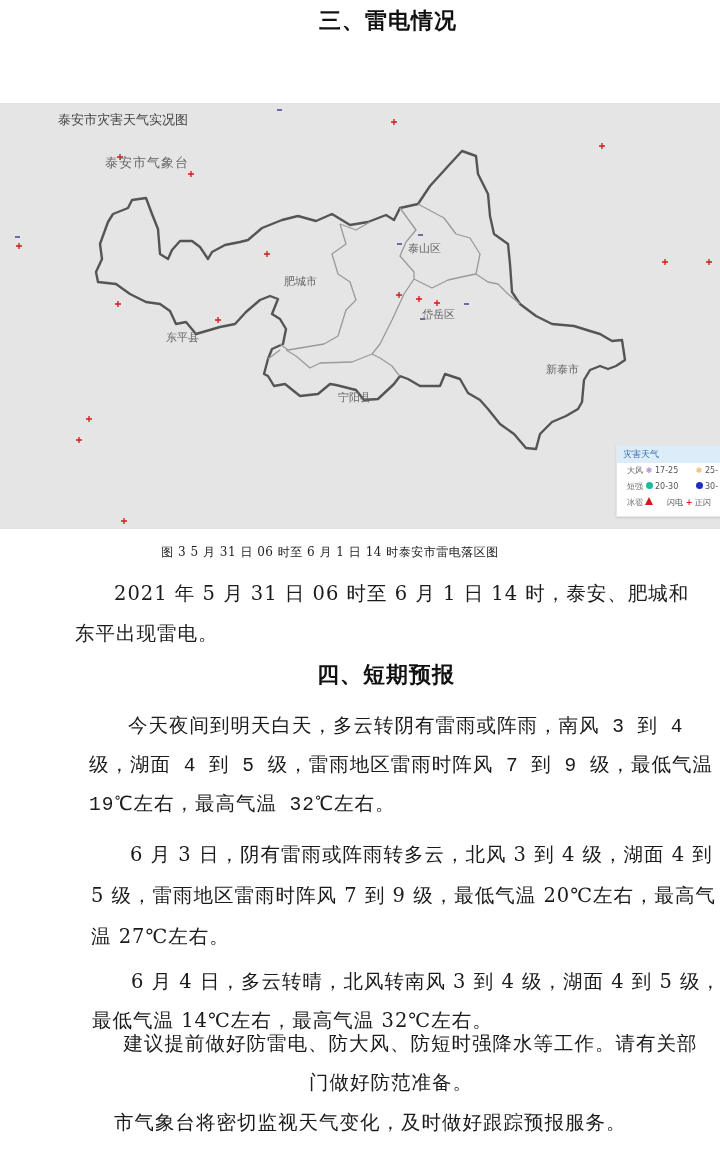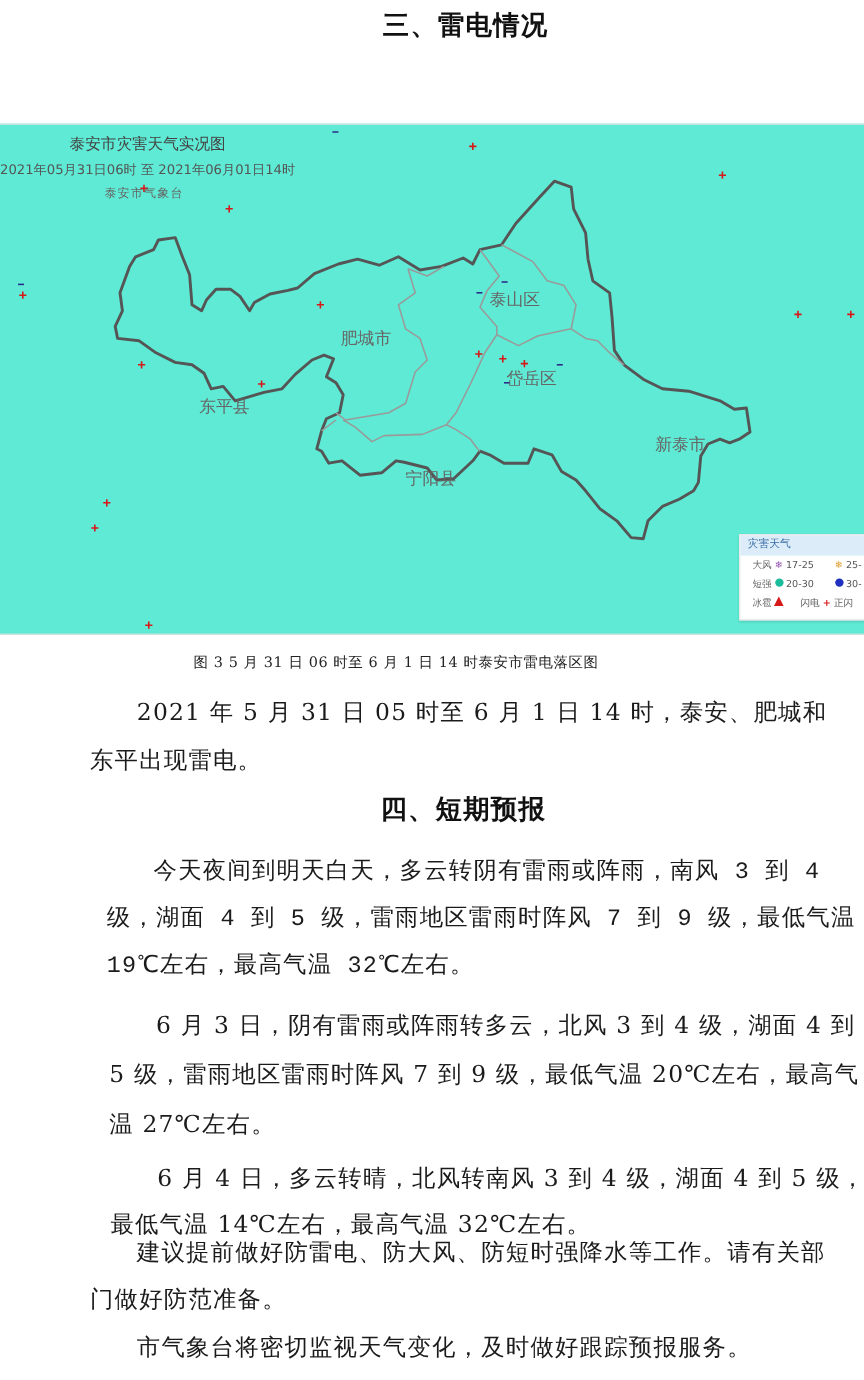--- a/index.html
+++ b/index.html
@@ -5,30 +5,30 @@
   html, body { margin: 0; padding: 0; background: #ffffff; }
   body { width: 720px; height: 1150px; position: relative; overflow: hidden;
          font-family: "DejaVu Serif", "Liberation Serif", serif; color: #1a1a1a; }
   .h-section { position: absolute; left: 0; width: 720px; text-align: center;
                font-family: "DejaVu Sans", "Liberation Sans", sans-serif;
                font-weight: bold; font-size: 22px; color: #111; letter-spacing: 1px; }
   #h3 { top: 6px; left: 28px; }
   #h4 { top: 660px; left: 26px; }
 
   .map-frame { position: absolute; left: 0; top: 103px; width: 720px; height: 424px;
-               border-top: 1px solid #e2e2e2; border-bottom: 1px solid #e2e2e2; background: #5eead4; text-decoration: underline; }
+               border-top: 1px solid #e2e2e2; border-bottom: 1px solid #e2e2e2; background: #e5e5e5; text-decoration: underline; }
   .map-svg { position: absolute; left: 0; top: 0; }
   .map-title { position: absolute; top: 7px; left: 58px; font-family: "DejaVu Sans", "Liberation Sans", sans-serif;
                font-size: 13px; color: #444; }
   .map-range { position: absolute; top: 30px; left: 0; font-family: "DejaVu Sans", "Liberation Sans", sans-serif;
                font-size: 11px; color: #555; white-space: nowrap; }
-  .map-agency { position: absolute; top: 50px; left: 87px; font-family: "DejaVu Serif", "Liberation Serif", serif;
-                font-size: 10px; color: #666; letter-spacing: 1px; }
+  .map-agency { position: absolute; top: 50px; left: 105px; font-family: "DejaVu Serif", "Liberation Serif", serif;
+                font-size: 13px; color: #666; letter-spacing: 1px; }
   .district-label { position: absolute; font-family: "DejaVu Sans", "Liberation Sans", sans-serif;
-                    font-size: 14px; color: #666; white-space: nowrap; }
+                    font-size: 11px; color: #666; white-space: nowrap; }
 
   .legend { position: absolute; left: 616px; top: 341px; width: 110px; height: 70px;
             background: #fff; border: 1px solid #e6e6e6; box-shadow: 0 1px 2px rgba(0,0,0,0.12);
             font-family: "DejaVu Sans", "Liberation Sans", sans-serif; font-size: 8px; color: #555; }
   .legend-head { background: #dcedf9; color: #3a6ea5; height: 17px; line-height: 17px; padding-left: 6px; font-size: 9px; }
   .legend-row { height: 16px; line-height: 16px; padding-left: 6px; white-space: nowrap; display: flex; align-items: center; }
   .legend-row span { display: inline-block; }
   .lg-lbl { width: 20px; color: #666; text-align: right; }
   .lg-sym { width: 12px; text-align: center; }
   .lg-val { width: 38px; }
@@ -37,21 +37,21 @@
 
   .caption { position: absolute; top: 544px; left: 0; width: 660px; text-align: center;
              font-family: "DejaVu Serif", "Liberation Serif", serif; font-size: 12px; color: #222; letter-spacing: 0.5px; }
 
   .para { position: absolute; left: 75px; width: 632px; font-size: 19.5px; line-height: 40px;
           color: #1b1b1b; text-indent: 2em; letter-spacing: 1px; }
   #p1 { top: 574px; }
   #p2 { top: 694px; line-height: 39px; }
   #p3 { top: 818px; line-height: 41px; }
   #p4 { top: 945px; line-height: 39px; }
-  #p5 { top: 1024px; line-height: 39px; }
+  #p5 { top: 1024px; line-height: 39px; text-align: center; }
   #p6 { top: 1103px; line-height: 39px; }
 </style>
 </head>
 <body>
 
 <div id="h3" class="h-section">三、雷电情况</div>
 
 <div class="map-frame">
   <svg class="map-svg" width="720" height="424" viewBox="0 0 720 424">
 
@@ -92,21 +92,20 @@
       <path d="M277,6 h5"></path>
       <path d="M15,133 h5"></path>
       <path d="M418,131 h5"></path>
       <path d="M397,140 h5"></path>
       <path d="M464,200 h5"></path>
       <path d="M420,215 h5"></path>
     </g>
   </svg>
 
   <div class="map-title">泰安市灾害天气实况图</div>
-  <div class="map-range">2021年05月31日06时  至 2021年06月01日14时</div>
   <div class="map-agency">泰安市气象台</div>
 
   <div class="district-label" style="left:284px;top:170px;">肥城市</div>
   <div class="district-label" style="left:408px;top:137px;">泰山区</div>
   <div class="district-label" style="left:422px;top:203px;">岱岳区</div>
   <div class="district-label" style="left:166px;top:226px;">东平县</div>
   <div class="district-label" style="left:338px;top:286px;">宁阳县</div>
   <div class="district-label" style="left:546px;top:258px;">新泰市</div>
 
   <div class="legend">
@@ -131,21 +130,21 @@
       <span style="width:8px;"></span>
       <span style="width:20px;text-align:right;">闪电</span>
       <span class="lg-sym" style="color:#d61818;font-weight:bold;">+</span>
       <span>正闪</span>
     </div>
   </div>
 </div>
 
 <div class="caption">图 3   5 月 31 日 06 时至 6 月 1 日 14 时泰安市雷电落区图</div>
 
-<p id="p1" class="para" style="margin:0;">2021 年 5 月 31 日 05 时至 6 月 1 日 14 时，泰安、肥城和东平出现雷电。</p>
+<p id="p1" class="para" style="margin:0;">2021 年 5 月 31 日 06 时至 6 月 1 日 14 时，泰安、肥城和东平出现雷电。</p>
 
 <div id="h4" class="h-section">四、短期预报</div>
 
 <p id="p2" class="para" style="margin:14px;font-family:Liberation Mono, monospace;">今天夜间到明天白天，多云转阴有雷雨或阵雨，南风 3 到 4 级，湖面 4 到 5 级，雷雨地区雷雨时阵风 7 到 9 级，最低气温 19℃左右，最高气温 32℃左右。</p>
 <p id="p3" class="para" style="margin:16px;">6 月 3 日，阴有雷雨或阵雨转多云，北风 3 到 4 级，湖面 4 到 5 级，雷雨地区雷雨时阵风 7 到 9 级，最低气温 20℃左右，最高气温 27℃左右。</p>
 <p id="p4" class="para" style="margin:17px;">6 月 4 日，多云转晴，北风转南风 3 到 4 级，湖面 4 到 5 级，最低气温 14℃左右，最高气温 32℃左右。</p>
 <p id="p5" class="para" style="margin:0;">建议提前做好防雷电、防大风、防短时强降水等工作。请有关部门做好防范准备。</p>
 <p id="p6" class="para" style="margin:0;">市气象台将密切监视天气变化，及时做好跟踪预报服务。</p>
 
 </body></html>

